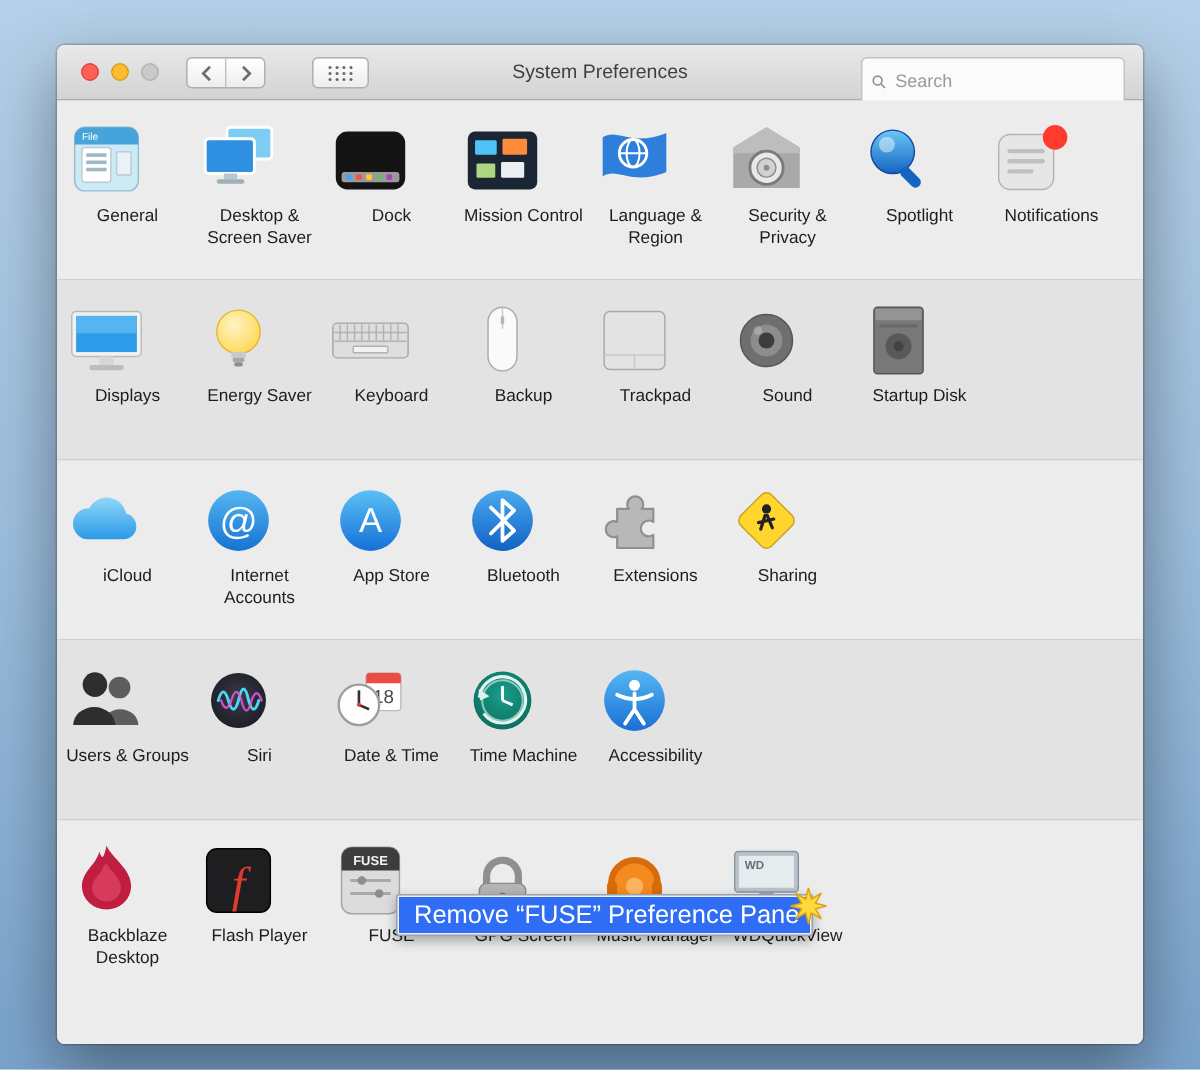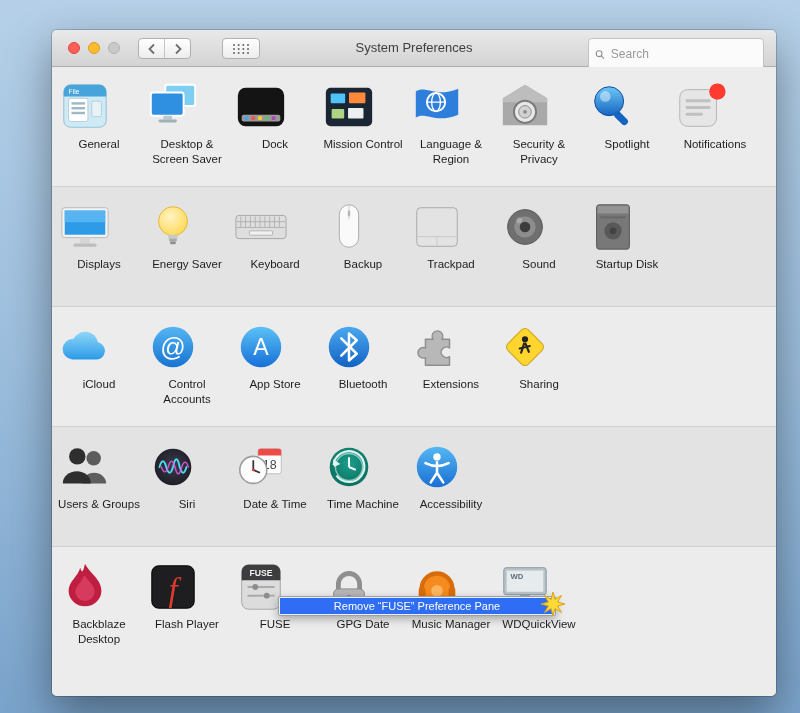--- a/index.html
+++ b/index.html
@@ -1,20 +1,20 @@
 <!DOCTYPE html>
 <html><head>
 <meta charset="utf-8">
 <style>
   html,body{margin:0;padding:0;width:800px;height:713px;overflow:hidden;
     font-family:"Liberation Sans",sans-serif;}
   body{background:linear-gradient(180deg,#b5d0e8 0%,#9cbedd 50%,#7aa3cb 100%);}
   .window{position:absolute;left:38px;top:30px;width:724px;height:666px;
     border-radius:5px;overflow:hidden;background:#ececec;
-    box-shadow:0 18px 45px rgba(0,0,0,.4),0 0 0 1px rgba(0,0,0,.18);margin-left:14px;}
+    box-shadow:0 18px 45px rgba(0,0,0,.4),0 0 0 1px rgba(0,0,0,.18);}
   
   .titlebar{position:relative;height:36px;background:linear-gradient(#e9e9e9,#d3d3d3);
     border-bottom:1px solid #abaBab;}
   .tl{position:absolute;top:12px;width:12px;height:12px;border-radius:50%;box-sizing:border-box;}
   .tl-close{left:16px;background:#ff5f57;border:1px solid #e0443e;}
   .tl-min{left:36px;background:#febc2e;border:1px solid #d89e24;}
   .tl-zoom{left:56px;background:#c9c9c7;border:1px solid #b2b2b0;}
   .navseg{position:absolute;left:86px;top:8px;display:flex;border:1px solid #b0b0b0;
     border-radius:4px;overflow:hidden;background:linear-gradient(#ffffff,#ededed);}
   .navbtn{width:25px;height:19px;display:flex;align-items:center;justify-content:center;}
@@ -40,21 +40,21 @@
   .cell{width:88px;display:flex;flex-direction:column;padding-top:13px;
     box-sizing:border-box;cursor:default;}
   .icon{width:54px;height:54px;display:flex;align-items:center;justify-content:center;}
   .icon svg{width:54px;height:54px;display:block;}
   .plabel{margin-top:3px;font-size:11.5px;line-height:1.28;text-align:center;
     color:#1d1d1f;max-width:82px;}
   
   .ctx{position:absolute;left:226px;top:566px;width:274px;z-index:20;background:#edeff2;
     border:1px solid #98a0aa;border-radius:2px;padding:1px;
     box-shadow:0 3px 8px rgba(0,0,0,.3);}
-  .ctx-item{background:#2e6df4;color:#fff;font-size:11px;text-align:center;
+  .ctx-item{background:#2e6df4;color:#fff;font-size:17px;text-align:center;
     padding:2px 10px;white-space:nowrap;}
   .star{position:absolute;left:488px;top:561px;width:26px;height:26px;z-index:21;}
 </style>
 </head>
 <body>
 
 <div class="window">
 
   <div class="titlebar">
     <span class="tl tl-close"></span>
@@ -347,21 +347,21 @@
           <defs>
               <linearGradient id="gia" x1="0" y1="0" x2="0" y2="1">
             <stop offset="0" stop-color="#55b6f2"></stop>
                 <stop offset="1" stop-color="#1673d2"></stop>
               </linearGradient>
             </defs>
           <circle cx="28" cy="28" r="21" fill="url(#gia)"></circle>
           <text x="28" y="37" text-anchor="middle" font-size="26" fill="#ffffff">@</text>
         </svg>
       </div>
-      <div class="plabel">Control Accounts</div>
+      <div class="plabel">Internet Accounts</div>
     </div>
 
     <div class="cell">
       <div class="icon">
         <svg viewBox="0 0 56 56">
           <defs>
               <linearGradient id="gas" x1="0" y1="0" x2="0" y2="1">
             <stop offset="0" stop-color="#5bc1f5"></stop>
                 <stop offset="1" stop-color="#1670d8"></stop>
               </linearGradient>
@@ -533,21 +533,21 @@
     </div>
 
     <div class="cell">
       <div class="icon">
         <svg viewBox="0 0 56 56">
           <path d="M17 34 v-9 a11 11 0 0 1 22 0 v9" fill="none" stroke="#8f8f8f" stroke-width="5"></path>
           <rect x="12" y="30" width="32" height="22" rx="5" fill="#b5b5b5" stroke="#8a8a8a"></rect>
           <circle cx="28" cy="40" r="3.5" fill="#6e6e6e"></circle>
         </svg>
       </div>
-      <div class="plabel">GPG Date</div>
+      <div class="plabel">GPG Screen</div>
     </div>
 
     <div class="cell">
       <div class="icon">
         <svg viewBox="0 0 56 56">
           <circle cx="28" cy="30" r="17" fill="#f58a1f"></circle>
           <path d="M12 30 a16 16 0 0 1 32 0" fill="none" stroke="#d96c0a" stroke-width="4.5"></path>
           <rect x="9" y="28" width="7" height="12" rx="3.5" fill="#d96c0a"></rect>
           <rect x="40" y="28" width="7" height="12" rx="3.5" fill="#d96c0a"></rect>
           <circle cx="28" cy="32" r="6" fill="#ffb45e"></circle>

